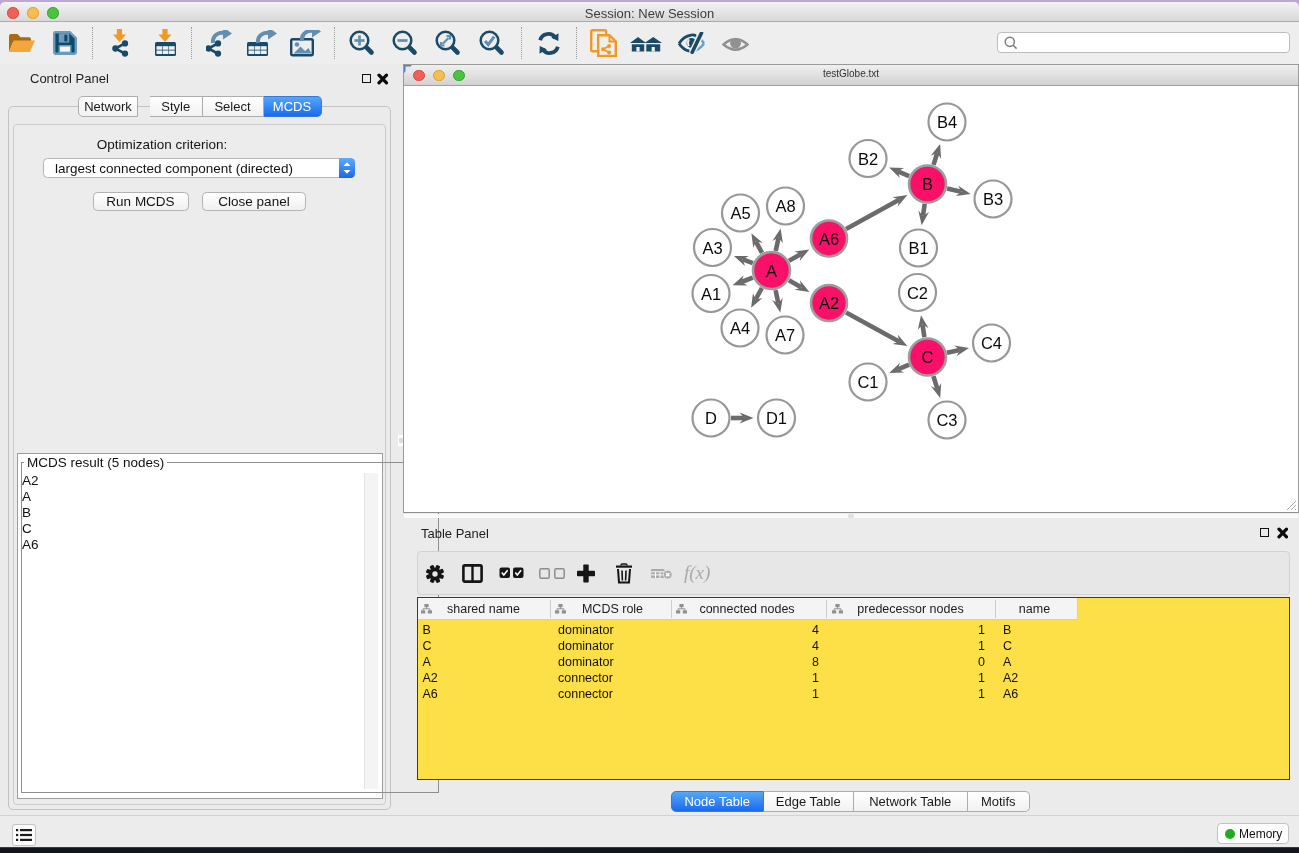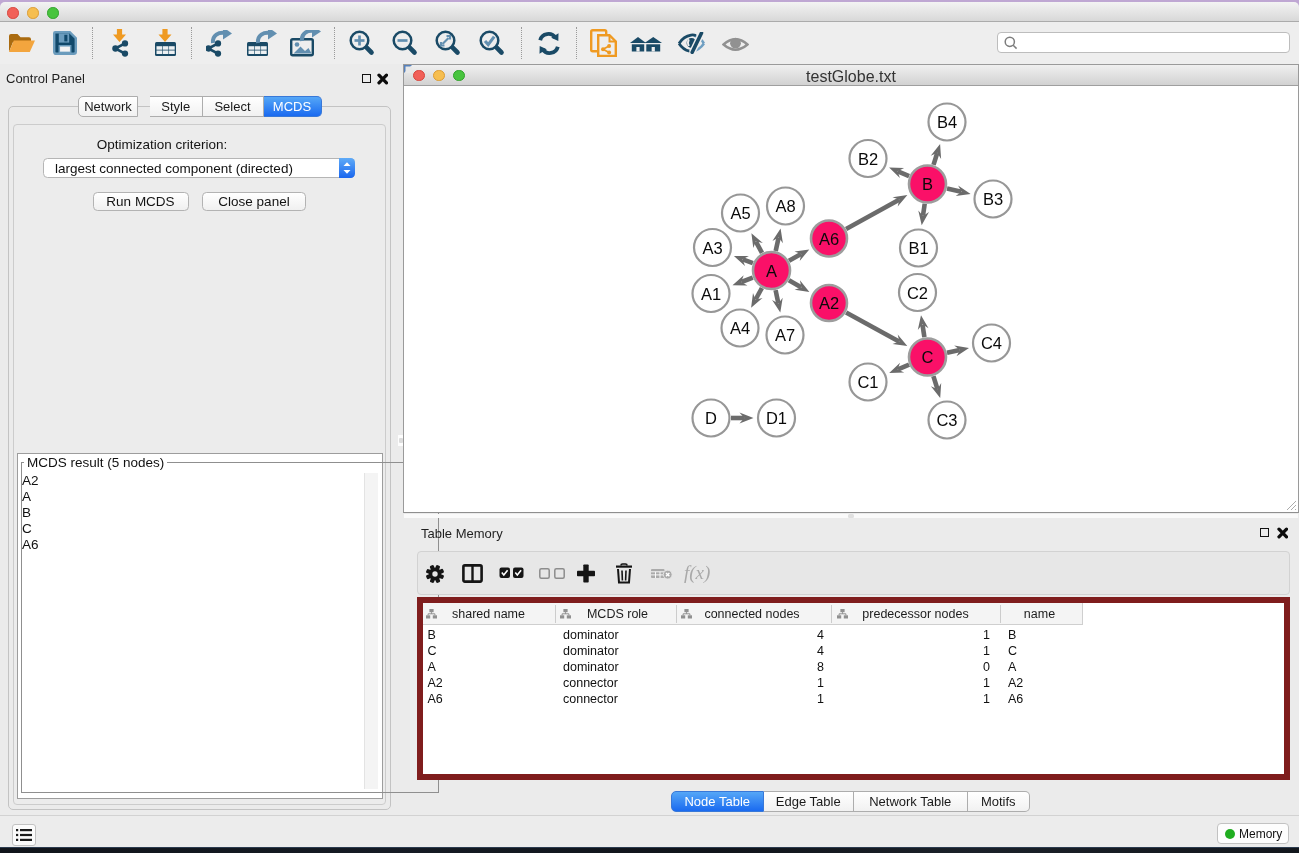--- a/index.html
+++ b/index.html
@@ -18,21 +18,21 @@
 
 
 #toolbar { left:0; top:22px; width:1299px; height:42px; background:#eeeeee; }
 .sep { position:absolute; top:5px; width:0; height:32px; border-left:1px dotted #9a9a9a; }
 .ticon { position:absolute; }
 
 
 #main { left:0; top:64px; width:1299px; height:751px; background:#ebebeb; }
 
 
-#cpTitle { left:6px; top:71px; font-size:13px; color:#1f1f1f; }
+#cpTitle { left:30px; top:71px; font-size:13px; color:#1f1f1f; }
 .maxbox { width:9.5px; height:9.5px; border:1.5px solid #111; }
 #cpOuter { left:8px; top:106px; width:383px; height:704px; border:1px solid #c3c3c3; border-radius:5px; }
 #cpInner { left:13px; top:124px; width:373px; height:681px; border:1px solid #cccccc; border-radius:4px; background:#ececec; }
 #tabsCP { left:78px; top:96px; height:20.5px; }
 .seg { position:absolute; top:0; height:20.5px; background:linear-gradient(#ffffff,#f1f1f1); border:1px solid #adadad; border-left:none;
   font-size:13px; color:#1a1a1a; text-align:center; line-height:19px; }
 .seg.first { border-left:1px solid #adadad; border-radius:5px 0 0 5px; }
 .seg.last { border-radius:0 5px 5px 0;text-align:center; }
 .seg.sel { background:linear-gradient(#55a7f7,#1a6af0); color:#ffffff; border-color:#3878d8; }
 
@@ -47,47 +47,48 @@
 #resultBox { left:17px; top:453px; width:366px; height:346px; background:#ffffff; border:1px solid #9d9d9d; }
 #fieldset { position:absolute; left:3px; top:8px; width:418px; height:331px; border:1px solid #8f8f8f; }
 #fsTitle { position:absolute; left:2px; top:-8px; background:#ffffff; padding:0 3px; font-size:13.5px; color:#111; }
 #resultList { position:absolute; left:4px; top:19px; font-size:13.5px; color:#111; line-height:16px; }
 #scrollTrack { position:absolute; right:4.5px; top:19px; width:14px; height:316px; background:#f4f4f4; border-left:1px solid #e3e3e3; }
 
 
 #netwin { left:403px; top:64px; width:896px; height:449px; border:1px solid #9a9a9a; border-bottom:1px solid #8f8f8f; background:#ffffff; }
 #netTitleBar { position:absolute; left:0; top:0; width:100%; height:21px; background:linear-gradient(#f0f0f0,#d2d2d2); border-bottom:1px solid #9f9f9f; }
 #netTitleBar .tl { position:absolute; width:11.5px; height:11.5px; border-radius:50%; top:4.5px; }
-#netTitle { position:absolute; width:100%; text-align:center; top:3px; font-size:16px; color:#333; }
+#netTitle { position:absolute; width:100%; text-align:center; top:3px; font-size:10px; color:#333; }
 svg.graph { position:absolute; left:0px; top:21px; }
 
 
 #tpTitle { left:421px; top:525.5px; font-size:13px; color:#1f1f1f; }
 #tpToolbar { left:417px; top:551px; width:873px; height:44px; background:#e7e7e7; border:1px solid #d2d2d2; border-radius:4px; }
-#tbl { left:417px; top:597px; width:873px; height:183px; background:#ffffff; border:6px solid #7f1d1d; }
+#tbl { left:417px; top:597px; width:873px; height:183px; background:#fde047; border:1px solid #7f1d1d; }
 #tblHead { position:absolute; left:0; top:0; width:660px; height:22px; background:#f4f4f4; border-bottom:1px solid #cfcfcf; border-right:1px solid #cfcfcf; }
 .hsep { position:absolute; top:2px; width:0; height:18px; border-left:1px solid #cccccc; }
 .hlabel { position:absolute; top:4px; font-size:12.5px; color:#1c1c1c; }
 .cell { position:absolute; font-size:12.5px; color:#111; }
 
 #tabsTbl { left:671px; top:791px; height:20px;text-decoration:underline; }
 
 
 #statusbar { left:0; top:815px; width:1299px; height:32px; background:#ececec; border-top:1px solid #d2d2d2; }
 #listBtn { position:absolute; left:12px; top:8px; width:24px; height:22px; background:#fbfbfb; border:1px solid #c2c2c2; border-radius:3px; }
 #memBtn { position:absolute; right:10px; top:7px; width:72px; height:21px; background:#fdfdfd; border:1px solid #c2c2c2; border-radius:4px; font-size:12px; color:#111; }
 #deskBottom { left:0; top:847px; width:1299px; height:6px; border-top:1px solid #2c3c50; background:linear-gradient(90deg,#10141a 0%,#151b24 30%,#10141a 55%,#1b2129 75%,#12161c 100%); }
 </style>
 </head>
 <body>
 <div id="deskTop" class="abs"></div>
 <div id="titlebar" class="abs">
   <div class="tl" style="left:7px;background:#f16058;border:0.5px solid #d8443c;"></div>
   <div class="tl" style="left:27px;background:#f6be4f;border:0.5px solid #dd9c32;"></div>
   <div class="tl" style="left:47px;background:#48c43e;border:0.5px solid #2fa32a;"></div>
+  <div id="titleText" class="abs">Session: New Session</div>
 </div>
 <div id="toolbar" class="abs">
     <div class="sep" style="left:92px"></div>
     <div class="sep" style="left:191px"></div>
     <div class="sep" style="left:334px"></div>
     <div class="sep" style="left:521px"></div>
     <div class="sep" style="left:576px"></div>
     <svg class="ticon" style="left:8px;top:9px" width="28" height="24" viewBox="0 0 28 24">
       <path d="M1,21 L1,5 Q1,3 3,3 L9.5,3 L12.5,6.3 L21,6.3 Q23,6.3 23,8.3 L23,11 L5,11 Z" fill="#aa6b10"></path>
       <path d="M1,21 L5.8,9.5 L27,9.5 L21.8,21 Z" fill="#f3a53e"></path>
@@ -344,21 +345,21 @@
     <line x1="3" y1="12" x2="12" y2="3" stroke="#ababab" stroke-width="1"></line>
     <line x1="7" y1="12" x2="12" y2="7" stroke="#ababab" stroke-width="1"></line>
     <line x1="11" y1="12" x2="12" y2="11" stroke="#ababab" stroke-width="1"></line>
   </svg>
 </div>
 <div class="abs" style="left:398.3px;top:434.5px;width:5.2px;height:11px;background:#fdfdfd"></div>
 <div class="abs" style="left:399.2px;top:437.5px;width:3.8px;height:5.5px;background:#dcdcdc;border-radius:1px"></div>
 <div class="abs" style="left:404px;top:513.5px;width:894px;height:4.5px;background:#fafafa"></div>
 <div class="abs" style="left:847.5px;top:513.8px;width:6px;height:4.4px;background:#e0e0e0;border-radius:1.5px"></div>
 
-<div id="tpTitle" class="abs">Table Memory</div>
+<div id="tpTitle" class="abs">Table Panel</div>
 <div class="abs maxbox" style="left:1259.5px;top:527.5px"></div>
 <div class="abs" style="left:1276.5px;top:526.5px">
     <svg width="11.5" height="12" viewBox="0 0 11.5 12" style="display:block">
       <path d="M2,2.2 L9.5,9.8 M9.5,2.2 L2,9.8" stroke="#0c0c0c" stroke-width="3.3" stroke-linecap="round"></path>
     </svg>
   </div>
 <div id="tpToolbar" class="abs"></div>
 <svg class="abs" style="left:426px;top:564.5px" width="18" height="18" viewBox="-9 -9 18 18">
     <rect x="-2.1" y="-9.2" width="4.2" height="4.4" rx="1.4" fill="#151515" transform="rotate(22)"></rect>
     <rect x="-2.1" y="-9.2" width="4.2" height="4.4" rx="1.4" fill="#151515" transform="rotate(67)"></rect>

